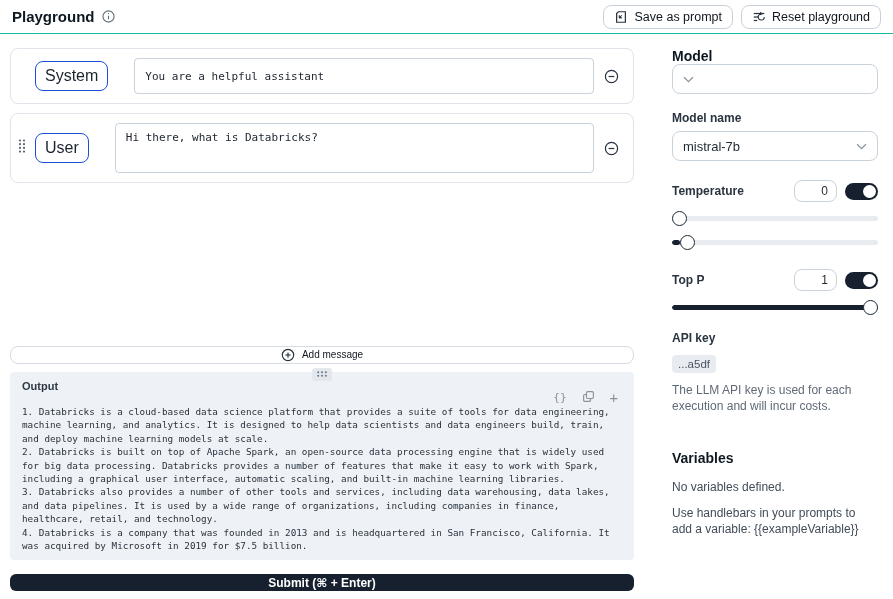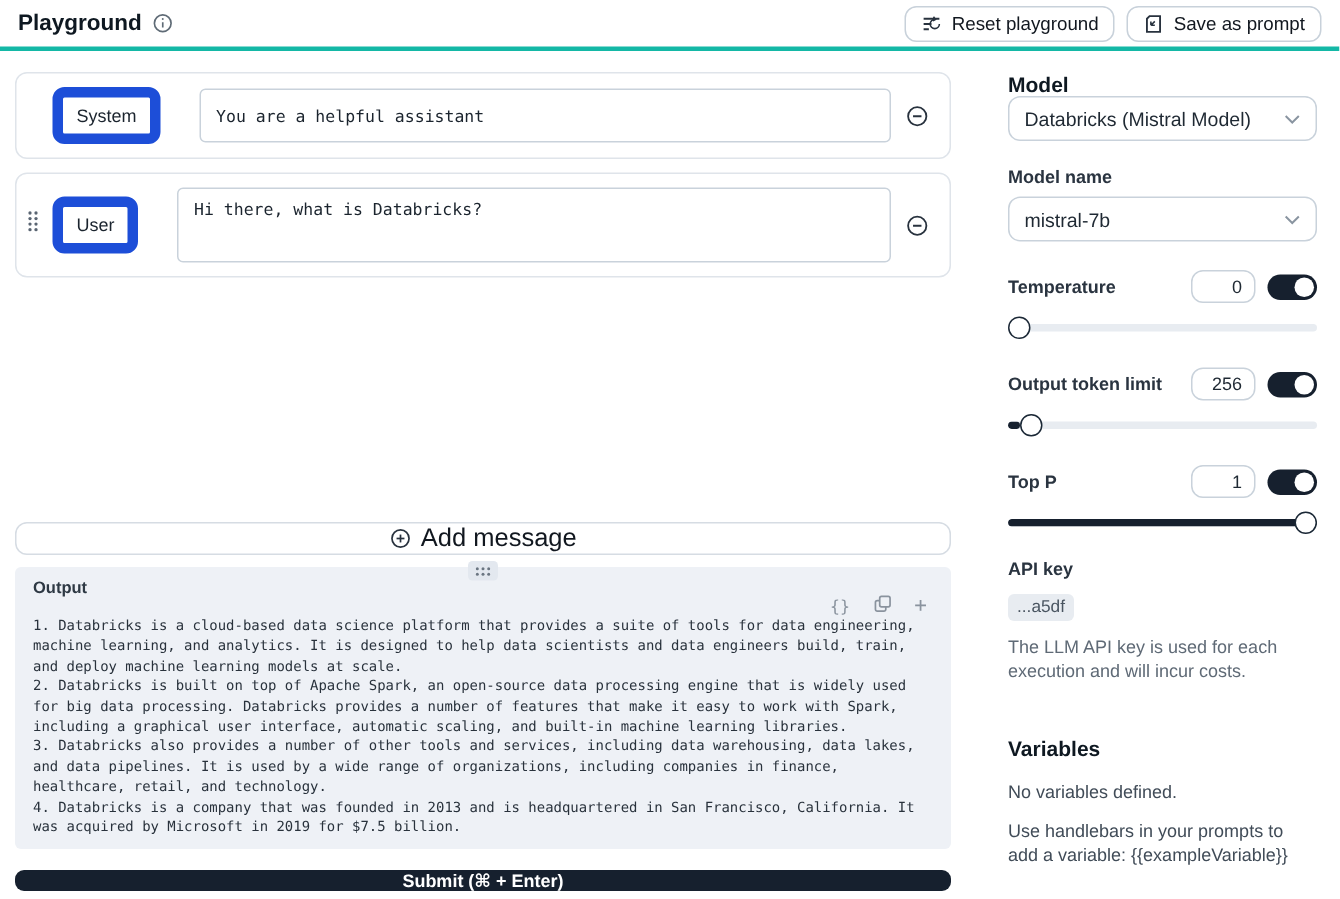--- a/index.html
+++ b/index.html
@@ -1,52 +1,52 @@
 <!DOCTYPE html>
 <html style="--accent: #16202e;"><head>
 <meta charset="utf-8">
 <style>
   * { margin: 0; padding: 0; box-sizing: border-box; }
   html, body { width: 893px; height: 599px; background: #ffffff; overflow: hidden;
     font-family: "Liberation Sans", "DejaVu Sans", sans-serif; color: #11171f; }
 
   
   .header { height: 34px; display: flex; align-items: center; justify-content: space-between;
-    padding: 0 12px; border-bottom: 3px solid #14b8a6; }
+    padding: 0 12px; border-bottom: 1px solid #14b8a6; }
   .header-left { display: flex; align-items: center; gap: 7px; }
   .page-title { font-size: 15px; font-weight: bold; color: #0e1821; }
   .icon { display: inline-flex; align-items: center; justify-content: center; }
   .header-right { display: flex; gap: 8px; }
   .btn-secondary { display: flex; align-items: center; gap: 6px; background: #fff;
     border: 1px solid #c8d1da; border-radius: 8px; padding: 4px 10px; font-size: 12.5px;
     color: #11171f; cursor: pointer; font-family: inherit; }
 
   
   .content { display: flex; padding: 14px 15px 8px 10px; gap: 38px; height: 565px; }
   .main { width: 624px; display: flex; flex-direction: column; }
   .sidebar { flex: 1; min-width: 0; }
 
   
   .msg-card { position: relative; border: 1px solid #dfe4ea; border-radius: 8px;
     padding: 9px 12px 9px 24px; display: flex; align-items: center; background: #fff; }
   .msg-card + .msg-card { margin-top: 9px; }
   .drag-handle { position: absolute; left: 7px; top: 50%; transform: translateY(-50%); color: #5a6572; }
-  .role-chip { border: 7px solid #1d4ed8; border-radius: 8px; padding: 5px 9px; font-size: 12px;
+  .role-chip { border: 1px solid #1d4ed8; border-radius: 8px; padding: 5px 9px; font-size: 16px;
     background: #fff; color: #1b242e; cursor: pointer; font-family: inherit; white-space: nowrap; }
   .msg-input { flex: 1; margin-left: 26px; border: 1px solid #c9d2db; border-radius: 4px;
     font-family: "DejaVu Sans Mono", monospace; font-size: 11px; color: #1b242e;
     padding: 0 10px; height: 36px; outline: none; background: #fff; }
   textarea.msg-input { height: 50px; padding-top: 7px; resize: none; line-height: 14px; }
   .remove-btn { margin-left: 10px; margin-right: 2px; background: none; border: none;
     cursor: pointer; color: #28323e; display: flex; align-items: center; }
 
   
   .add-message { margin-top: 163px; height: 23px; border: 1px solid #d6dce3; border-radius: 8px;
     background: #fff; display: flex; align-items: center; justify-content: center; gap: 7px;
-    font-size: 17px; color: #11171f; cursor: pointer; font-family: inherit; }
+    font-size: 10px; color: #11171f; cursor: pointer; font-family: inherit; }
 
   
   .output-panel { position: relative; margin-top: 8px; height: 190px; background: #eef1f6;
     border-radius: 4px; padding: 8px 12px; }
   .resize-badge { position: absolute; top: -4px; left: 50%; transform: translateX(-50%);
     width: 20px; height: 13px; background: #e3e8ef; border-radius: 3px; display: flex;
     align-items: center; justify-content: center; cursor: row-resize; }
   .output-label { font-size: 11px; font-weight: 600; color: #2e3944; }
   .output-actions { position: absolute; top: 18px; right: 16px; display: flex; gap: 15px;
     align-items: center; color: #8a939e; }
@@ -105,37 +105,37 @@
         <circle cx="7" cy="7" r="6"></circle>
           <line x1="7" y1="6.2" x2="7" y2="10"></line>
           <circle cx="7" cy="3.9" r="0.7" fill="#5f6b76" stroke="none"></circle>
       </svg>
     </span>
   </div>
   <div class="header-right">
     <button class="btn-secondary">
       <span class="icon">
         <svg width="14" height="14" viewBox="0 0 16 16" fill="none" stroke="#28323e" stroke-width="1.4">
+          <path d="M5 2 H13 V14 H3 V4 Z"></path>
+            <path d="M9 6 L6 9 M6 9 H9 M6 9 V6" stroke-width="1.2"></path>
+        </svg>
+      </span>
+      <span>Save as prompt</span>
+    </button>
+    <button class="btn-secondary">
+      <span class="icon">
+        <svg width="14" height="14" viewBox="0 0 16 16" fill="none" stroke="#28323e" stroke-width="1.4">
           <line x1="2" y1="4" x2="14" y2="4"></line>
             <line x1="2" y1="8" x2="8" y2="8"></line>
             <line x1="2" y1="12" x2="6" y2="12"></line>
           <path d="M14 8 a3.5 3.5 0 1 1 -3.5 -3.5" stroke-width="1.2"></path>
             <path d="M9.5 2.5 L11 4.5 L9 5.5" stroke-width="1.2"></path>
         </svg>
       </span>
       <span>Reset playground</span>
-    </button>
-    <button class="btn-secondary">
-      <span class="icon">
-        <svg width="14" height="14" viewBox="0 0 16 16" fill="none" stroke="#28323e" stroke-width="1.4">
-          <path d="M5 2 H13 V14 H3 V4 Z"></path>
-            <path d="M9 6 L6 9 M6 9 H9 M6 9 V6" stroke-width="1.2"></path>
-        </svg>
-      </span>
-      <span>Save as prompt</span>
     </button>
   </div>
 </div>
 
 <div class="content">
 
   <div class="main">
 
     <div class="msg-card">
       <button class="role-chip">System</button>
@@ -214,21 +214,20 @@
 4. Databricks is a company that was founded in 2013 and is headquartered in San Francisco, California. It was acquired by Microsoft in 2019 for $7.5 billion.</div>
     </div>
 
     <button class="submit-btn">Submit (⌘ + Enter)</button>
   </div>
 
   <div class="sidebar">
     <div class="sb-heading">Model</div>
 
     <div class="select">
-      <span>Databricks (Mistral Model)</span>
       <span class="chev icon">
         <svg width="11" height="7" viewBox="0 0 12 8" fill="none" stroke="#8a95a1" stroke-width="1.5">
             <path d="M1 1.5 L6 6.5 L11 1.5"></path>
           </svg>
       </span>
     </div>
 
     <div class="sb-label">Model name</div>
     <div class="select">
       <span>mistral-7b</span>
@@ -248,27 +247,20 @@
         </button>
     </div>
     <div class="slider">
       <div class="slider-track">
           <div class="slider-fill" style="width: 0%;"></div>
         </div>
       <div class="slider-knob" style="left: calc(0% + 0px);"></div>
     </div>
 
     
-    <div class="param-row">
-      <div class="param-label">Output token limit</div>
-      <input class="param-input" value="256" style="">
-      <button class="toggle">
-          <span class="knob"></span>
-        </button>
-    </div>
     <div class="slider">
       <div class="slider-track">
           <div class="slider-fill" style="width: 4%;"></div>
         </div>
       <div class="slider-knob" style="left: calc(4% - 0.6px);"></div>
     </div>
 
     
     <div class="param-row">
       <div class="param-label">Top P</div>

